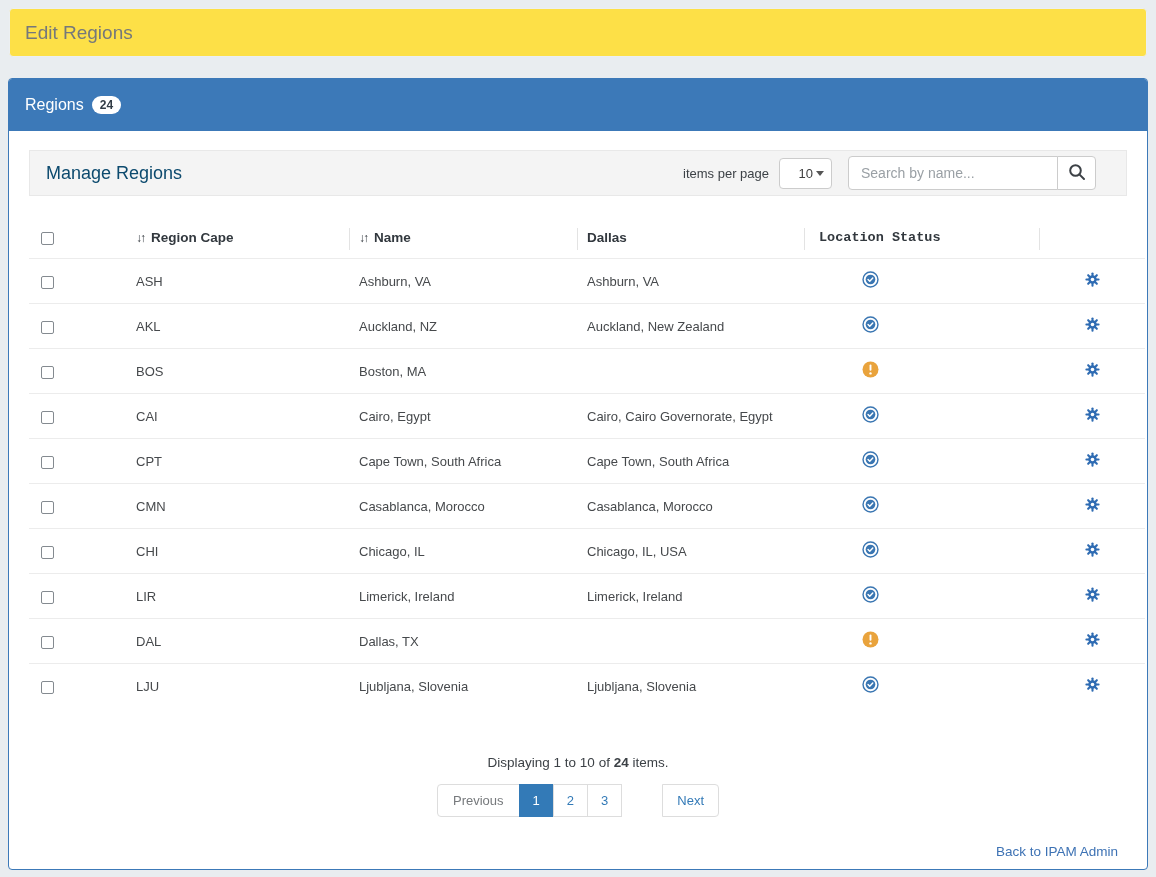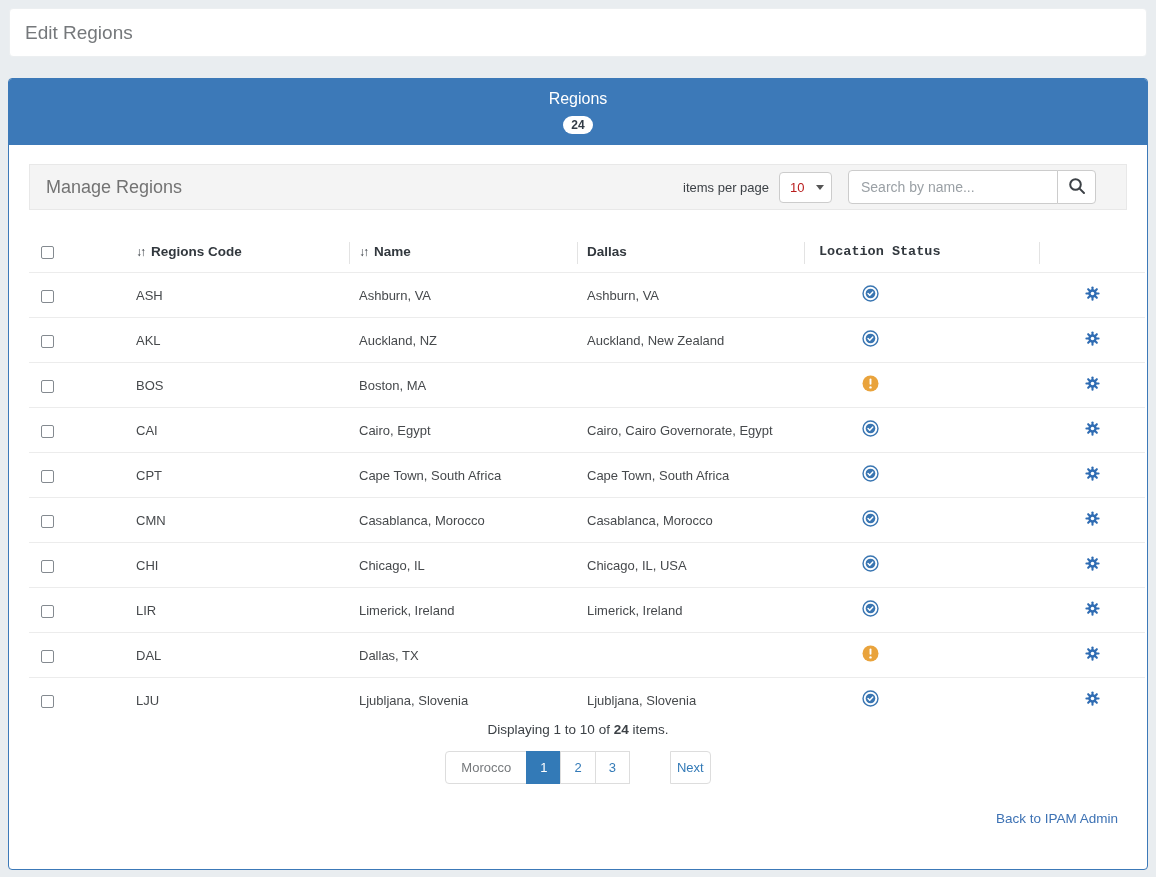--- a/index.html
+++ b/index.html
@@ -9,21 +9,21 @@
     background: #e9edf0;
     font-family: "Liberation Sans", sans-serif;
     font-size: 14px; color: #46494c;
     overflow: hidden;
   }
 
   
   .page-header {
     margin: 8px 9px 0 9px;
     height: 49px;
-    background: #ffffff;
+    background: #fde047;
     border: 1px solid #eceff1;
     border-radius: 4px;
     display: flex; align-items: center; justify-content: space-between;
     padding: 0 15px 0 15px;
   }
   .page-title { font-size: 19px; color: #75787b; }
   .header-buttons { display: flex; gap: 10px; }
   .btn {
     font-size: 14px; color: #fff;
     padding: 8px 14px; border-radius: 4px;
@@ -38,51 +38,52 @@
     margin: 21px 8px 0 8px;
     background: #fff;
     border: 1px solid #3c79b8;
     border-radius: 4px;
     height: 792px;
   }
   .panel-heading {
     background: #3c79b8;
     border-radius: 3px 3px 0 0;
     color: #fff;
-    padding: 11px 16px;
+    padding: 17px 16px;
     font-size: 16px;
-    display: flex; align-items: center; gap: 8px; flex-direction: column;
+    display: flex; align-items: center; gap: 8px;
   }
   .badge-pill {
     background: #fff; color: #323c46;
     font-size: 12px; font-weight: bold;
     border-radius: 10px; padding: 3px 8px;
     line-height: 1;
   }
   .panel-body { padding: 19px 20px 0 20px; }
 
   
   .toolbar {
     background: #f4f4f4;
     border: 1px solid #e8e8e8;
     height: 46px;
     display: flex; align-items: center; justify-content: space-between;
     padding: 0 30px 0 16px;
   }
-  .toolbar-heading { font-size: 18px; color: #737373; }
+  .toolbar-heading { font-size: 18px; color: #0c4a6e; }
   .toolbar-controls { display: flex; align-items: center; }
   .ipp-label { font-size: 13px; color: #3c4146; margin-right: 10px; }
   .ipp-select-wrap { position: relative; margin-right: 16px; }
   .ipp-select {
     appearance: none; -webkit-appearance: none;
     width: 53px; height: 31px;
     border: 1px solid #ccc; border-radius: 4px;
-    background: #fff; color: #b91c1c;
+    background: #fff; color: #404040;
     font-size: 13px; font-family: inherit;
     padding: 0 18px 0 10px;
+    text-align: right;
   }
   .ipp-caret {
     position: absolute; right: 8px; top: 13px;
     width: 0; height: 0; pointer-events: none;
     border-left: 4px solid transparent;
     border-right: 4px solid transparent;
     border-top: 5px solid #555;
   }
   .search-group { display: flex; }
   .search-input {
@@ -140,35 +141,36 @@
     width: 13px; height: 13px; margin: 0;
     border: 1px solid #848a90; border-radius: 2px;
     background: #fff; vertical-align: middle; cursor: pointer;
   }
   .status-icon, .gear-btn { display: inline-flex; line-height: 0; }
   .gear-btn { cursor: pointer; }
 
   
   .summary {
     text-align: center; font-size: 13.5px; color: #3c4146;
+    margin-top: 47px;
   }
   .summary b { font-weight: bold; }
   .pagination {
     margin-top: 14px;
     display: flex; justify-content: center;
   }
   .page-btn {
     display: inline-block;
     border: 1px solid #ddd; background: #fff;
     color: #337ab7; font-size: 13px;
     padding: 8px 13px; margin-left: -1px;
     text-decoration: none; cursor: pointer;
   }
   .page-btn.prev { border-radius: 4px 0 0 4px; color: #76797c; padding: 8px 15px; margin-left: 0; }
-  .page-btn.next { border-radius: 0 4px 4px 0; padding: 8px 6px; margin-left: 40px; }
+  .page-btn.next { border-radius: 0 4px 4px 0; padding: 8px 14px; margin-left: 40px; }
   .page-btn.active { background: #337ab7; border-color: #337ab7; color: #fff; }
 
   .back-link-row { text-align: right; margin-top: 26px; padding-right: 9px; }
   .back-link { color: #3d72b4; font-size: 13.5px; text-decoration: none; cursor: pointer; }
 </style>
 </head>
 <body>
 
 <div class="page-header">
   <div class="page-title">Edit Regions</div>
@@ -203,21 +205,21 @@
             </span>
           </button>
         </span>
       </div>
     </div>
 
     <table class="regions">
       <thead>
         <tr>
           <th class="col-check"><input type="checkbox" style=""></th>
-          <th class="col-code"><span class="sort-icon">↓↑</span><span>Regions Code</span></th>
+          <th class="col-code"><span class="sort-icon">↓↑</span><span>Region Cape</span></th>
           <th class="col-name tick"><span class="sort-icon">↓↑</span><span>Name</span></th>
           <th class="col-address tick"><span>Dallas</span></th>
           <th class="col-status tick"><span>Location Status</span></th>
           <th class="col-actions tick"></th>
         </tr>
       </thead>
       <tbody>
           <tr>
         <td class="col-check"><input type="checkbox" style=""></td>
         <td class="col-code">ASH</td>
@@ -519,21 +521,21 @@
         </td>
       </tr>
         </tbody>
     </table>
 
     <div class="summary">
       <span>Displaying 1 to 10 of </span><b>24</b><span> items.</span>
     </div>
 
     <div class="pagination">
-      <a class="page-btn prev">Morocco</a>
+      <a class="page-btn prev">Previous</a>
       <span style="display:contents"><a class="page-btn active">1</a><a class="page-btn">2</a><a class="page-btn">3</a></span>
       <a class="page-btn next">Next</a>
     </div>
 
     <div class="back-link-row">
       <a class="back-link">Back to IPAM Admin</a>
     </div>
 
   </div>
 </div>

